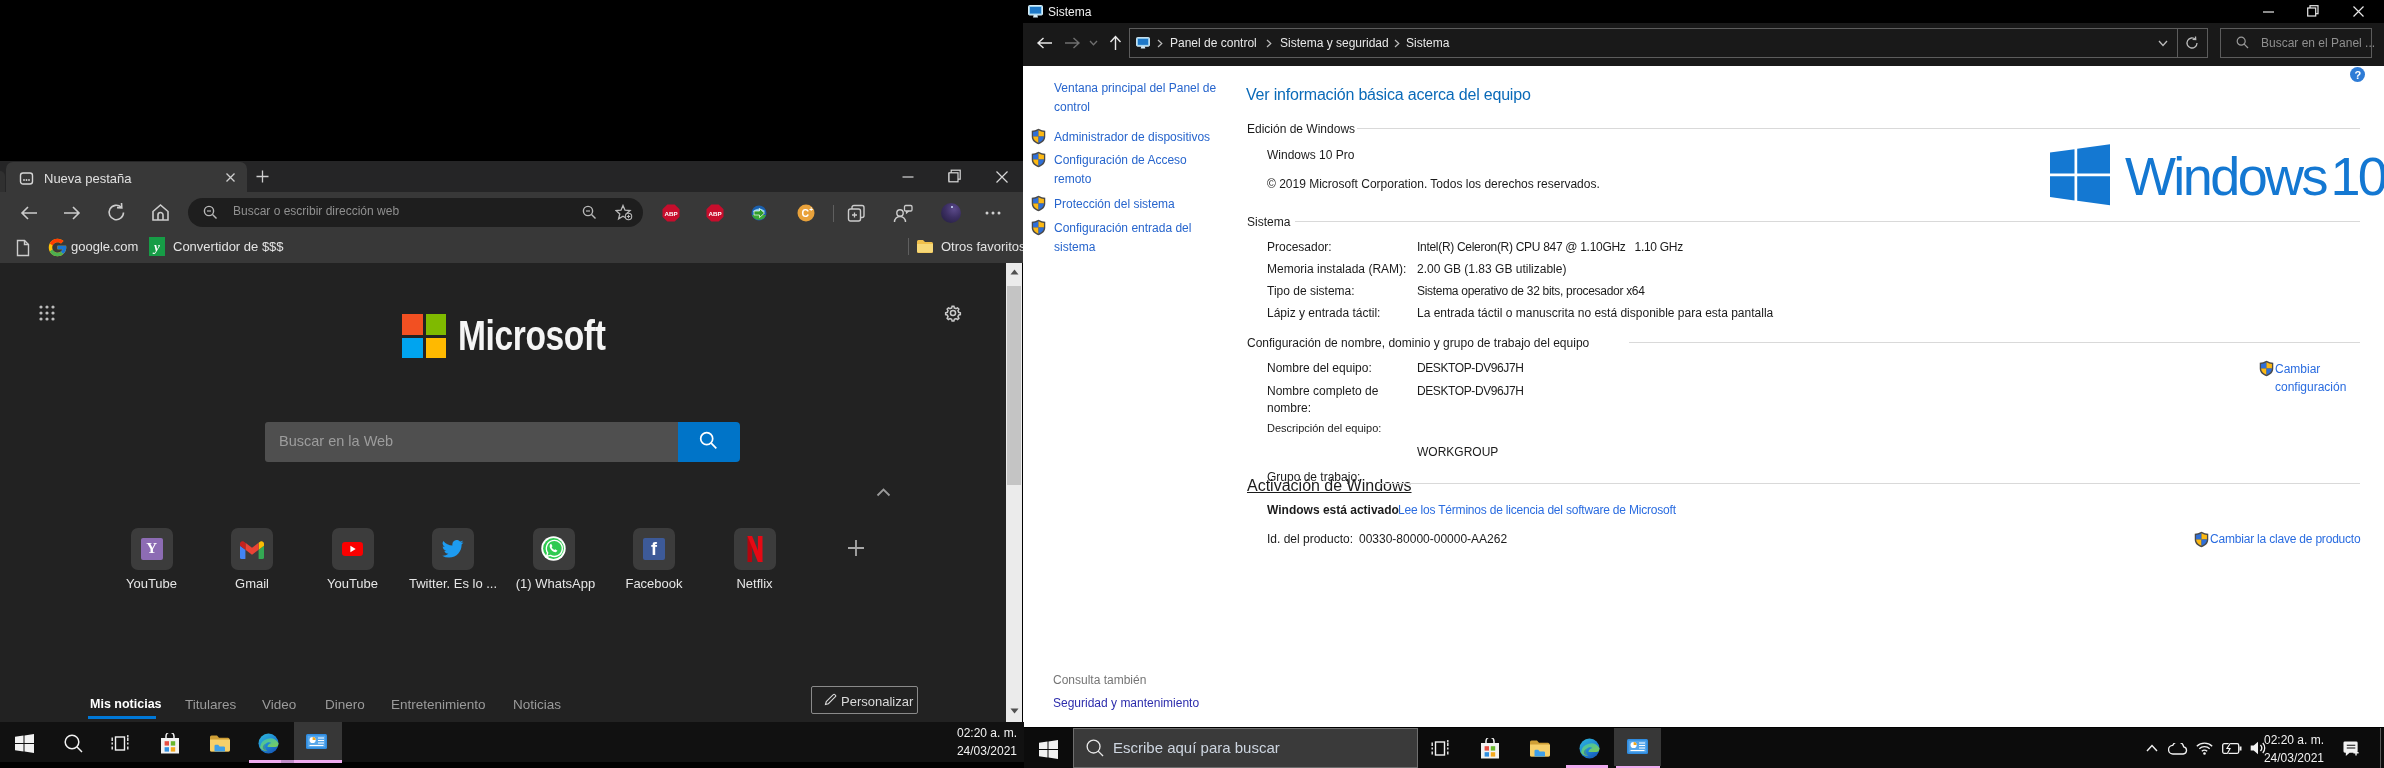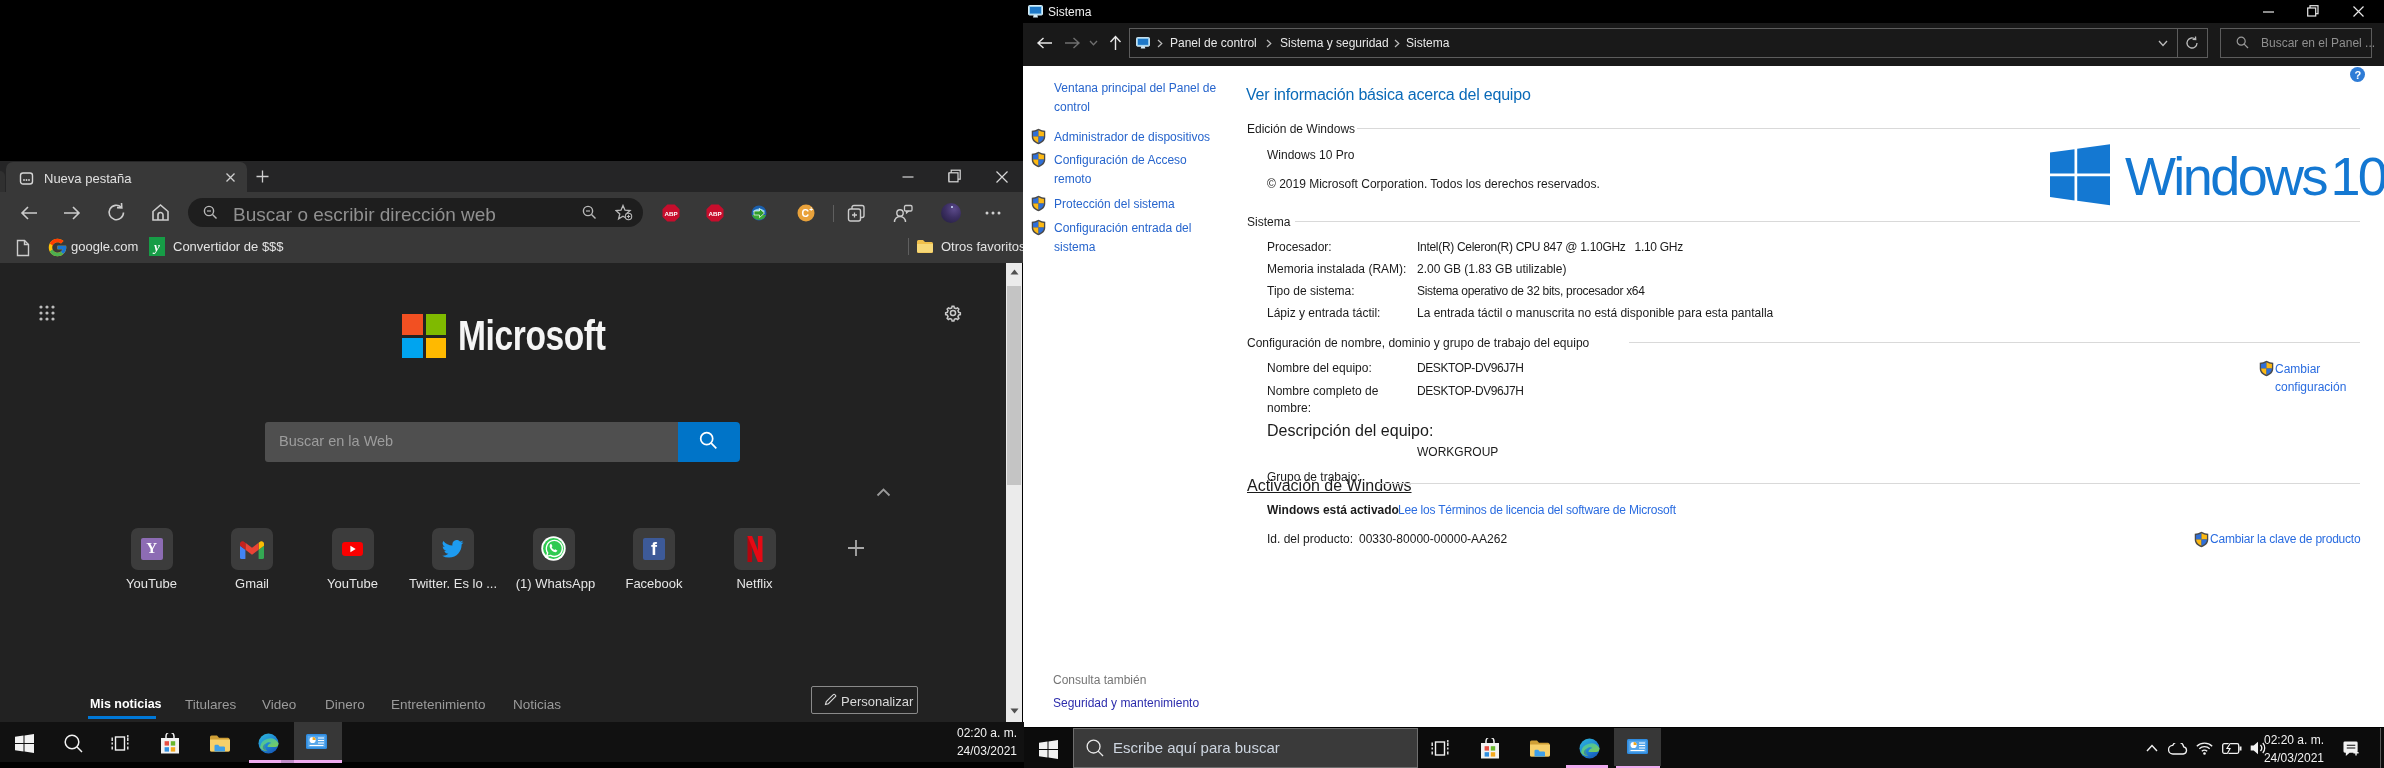--- a/index.html
+++ b/index.html
@@ -56,21 +56,21 @@
   <path d="M3 9.5 L10.5 3 L18 9.5 V18 H3 Z" fill="none" stroke="#cccccc" stroke-width="1.6"></path>
   <path d="M8 18 v-5 a2.5 2.5 0 0 1 5 0 v5" fill="none" stroke="#cccccc" stroke-width="1.6"></path>
 </svg>
 
 <div class="abs" style="left:188px;top:198px;width:455px;height:29px;background:#1e1e1e;border-radius:14.5px;"></div>
 <svg class="abs" style="left:203px;top:205px;" width="15" height="15" viewBox="0 0 15 15">
   <circle cx="6" cy="6" r="4.6" fill="none" stroke="#b8b8b8" stroke-width="1.4"></circle>
   <path d="M9.5 9.5 L13.5 13.5" stroke="#b8b8b8" stroke-width="1.4"></path>
   <path d="M4 6 h4" stroke="#b8b8b8" stroke-width="1.2"></path>
 </svg>
-<div class="tx" style="left:233px;top:203.5px;font-size:19px;color:#909090;">Buscar o escribir dirección web</div>
+<div class="tx" style="left:233px;top:203.5px;font-size:12px;color:#909090;">Buscar o escribir dirección web</div>
 <svg class="abs" style="left:582px;top:205px;" width="15" height="15" viewBox="0 0 15 15">
   <circle cx="6" cy="6" r="4.6" fill="none" stroke="#b8b8b8" stroke-width="1.4"></circle>
   <path d="M9.5 9.5 L13.5 13.5" stroke="#b8b8b8" stroke-width="1.4"></path>
   <path d="M4 6 h4" stroke="#b8b8b8" stroke-width="1.2"></path>
 </svg>
 <svg class="abs" style="left:615px;top:204px;" width="18" height="17" viewBox="0 0 18 17">
   <path d="M8 1.5 L10 6.2 L15 6.6 L11.2 9.9 L12.4 14.8 L8 12.2 L3.6 14.8 L4.8 9.9 L1 6.6 L6 6.2 Z" fill="none" stroke="#b8b8b8" stroke-width="1.3"></path>
   <circle cx="13.5" cy="12.5" r="3.6" fill="#1e1e1e"></circle>
   <circle cx="13.5" cy="12.5" r="3.2" fill="none" stroke="#b8b8b8" stroke-width="1.1"></circle>
   <path d="M13.5 10.8 v3.4 M11.8 12.5 h3.4" stroke="#b8b8b8" stroke-width="1.1"></path>
@@ -393,21 +393,21 @@
 <div class="tx" style="left:1417px;top:284px;font-size:12px;letter-spacing:-0.3px;color:#1b1b1b;">Sistema operativo de 32 bits, procesador x64</div>
 <div class="tx" style="left:1267px;top:306px;font-size:12px;color:#1b1b1b;">Lápiz y entrada táctil:</div>
 <div class="tx" style="left:1417px;top:306px;font-size:12px;color:#1b1b1b;">La entrada táctil o manuscrita no está disponible para esta pantalla</div>
 <div class="tx" style="left:1247px;top:336px;font-size:12px;color:#1b1b1b;">Configuración de nombre, dominio y grupo de trabajo del equipo</div>
 <div class="abs" style="left:1629px;top:342px;width:731px;height:1px;background:#d9d9d9;"></div>
 <div class="tx" style="left:1267px;top:361px;font-size:12px;color:#1b1b1b;">Nombre del equipo:</div>
 <div class="tx" style="left:1417px;top:361px;font-size:12px;letter-spacing:-0.4px;color:#1b1b1b;">DESKTOP-DV96J7H</div>
 <div class="tx" style="left:1267px;top:384px;font-size:12px;color:#1b1b1b;">Nombre completo de</div>
 <div class="tx" style="left:1267px;top:401px;font-size:12px;color:#1b1b1b;">nombre:</div>
 <div class="tx" style="left:1417px;top:384px;font-size:12px;letter-spacing:-0.4px;color:#1b1b1b;">DESKTOP-DV96J7H</div>
-<div class="tx" style="left:1267px;top:422px;font-size:16px;color:#1b1b1b;text-align:right;">Descripción del equipo:</div>
+<div class="tx" style="left:1267px;top:422px;font-size:11px;color:#1b1b1b;text-align:right;">Descripción del equipo:</div>
 <div class="tx" style="left:1267px;top:470px;font-size:12px;color:#1b1b1b;">Grupo de trabajo:</div>
 <div class="tx" style="left:1417px;top:445px;font-size:12px;color:#1b1b1b;">WORKGROUP</div>
 <svg class="abs uac" style="left:2259px;top:360px;" width="15" height="17" viewBox="0 0 16 18">
   <path d="M8 0.8 C5.5 2.2 3 2.8 0.8 2.9 V9 c0 4.5 3.2 7 7.2 8.2 c4 -1.2 7.2 -3.7 7.2 -8.2 V2.9 C13 2.8 10.5 2.2 8 0.8 Z" fill="#4a4a4a"></path>
   <path d="M8 2.3 V9 H2.2 V4.1 C4.2 3.9 6.2 3.3 8 2.3 Z" fill="#2f6fd8"></path>
   <path d="M8 2.3 V9 H13.8 V4.1 C11.8 3.9 9.8 3.3 8 2.3 Z" fill="#fdb913"></path>
   <path d="M8 9 H2.2 c0.3 3.5 2.8 5.5 5.8 6.6 Z" fill="#fdb913"></path>
   <path d="M8 9 H13.8 c-0.3 3.5 -2.8 5.5 -5.8 6.6 Z" fill="#2f6fd8"></path>
 </svg>
 <div class="tx" style="left:2275px;top:362px;font-size:12px;color:#2a6ce0;">Cambiar</div>

